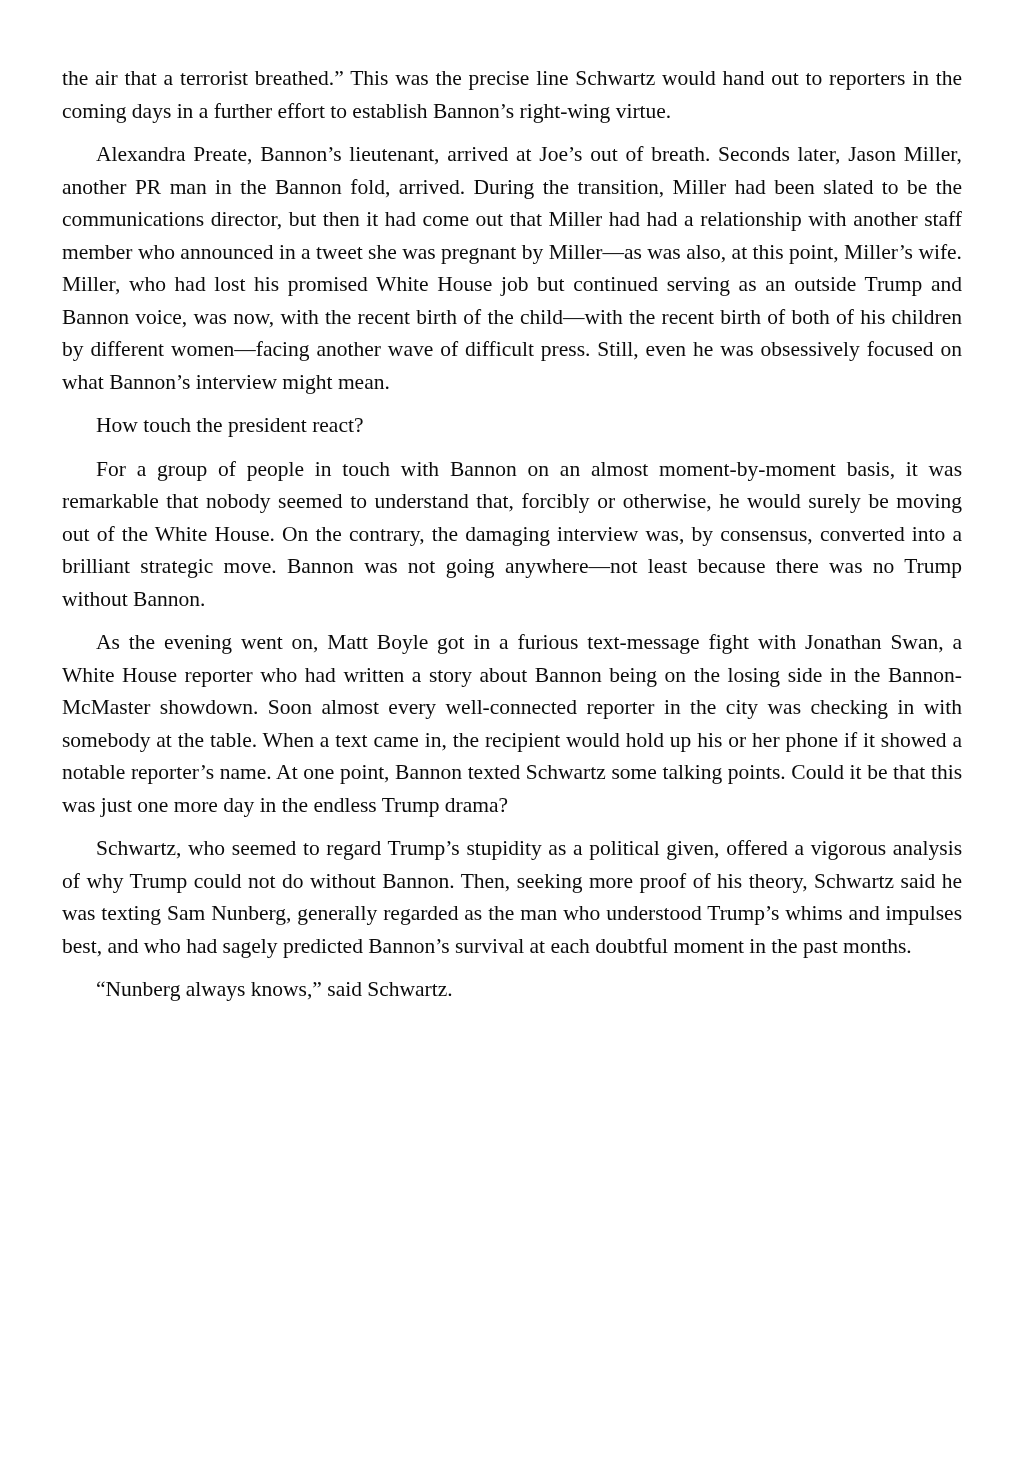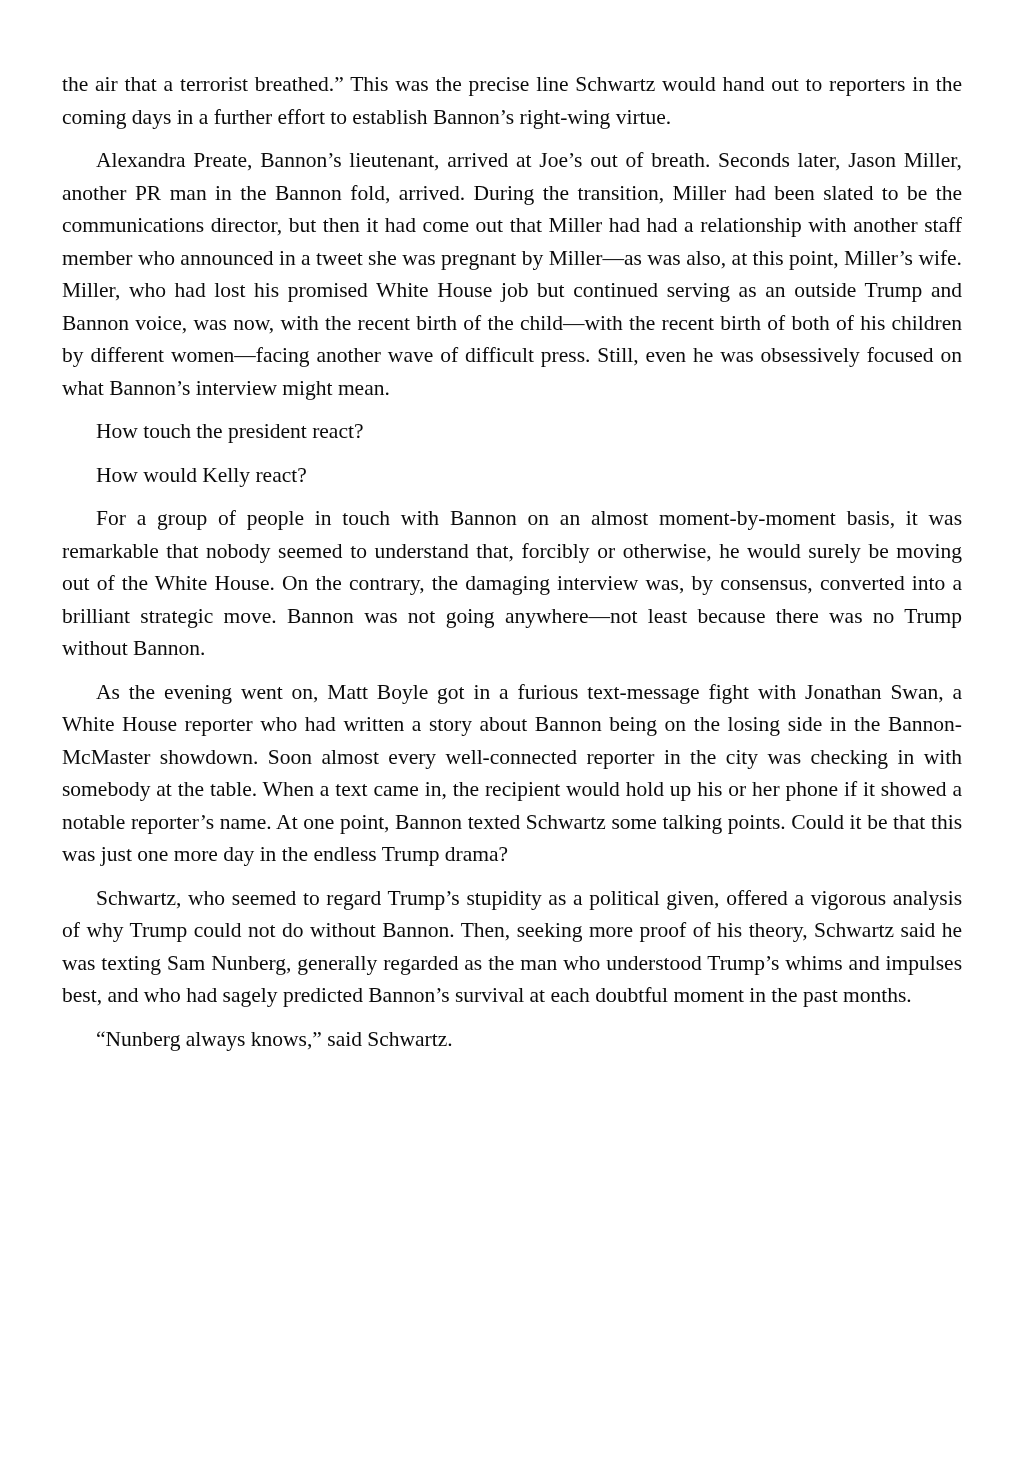--- a/index.html
+++ b/index.html
@@ -17,21 +17,21 @@
     position: absolute;
     left: 62px;
     top: 57px;
     width: 900px;
     font-family: "Liberation Serif", "DejaVu Serif", serif;
     font-size: 21.5px;
     line-height: 32.5px;
     color: #0b0b0b;
   }
   .text-block p {
-    margin: 11px 0 11px 0;
+    margin: 5px 0 11px 0;
     text-align: justify;
     text-indent: 34px;
   }
   .text-block p.continuation {
     text-indent: 0;
   }
   .bates {
     position: absolute;
     top: 1486px;
     right: 17px;
@@ -41,20 +41,19 @@
     color: #1a1a1a;
   }
 </style>
 </head>
 <body>
 
 <div class="text-block">
   <p class="continuation">the air that a terrorist breathed.” This was the precise line Schwartz would hand out to reporters in the coming days in a further effort to establish Bannon’s right-wing virtue.</p>
   <p>Alexandra Preate, Bannon’s lieutenant, arrived at Joe’s out of breath. Seconds later, Jason Miller, another PR man in the Bannon fold, arrived. During the transition, Miller had been slated to be the communications director, but then it had come out that Miller had had a relationship with another staff member who announced in a tweet she was pregnant by Miller—as was also, at this point, Miller’s wife. Miller, who had lost his promised White House job but continued serving as an outside Trump and Bannon voice, was now, with the recent birth of the child—with the recent birth of both of his children by different women—facing another wave of difficult press. Still, even he was obsessively focused on what Bannon’s interview might mean.</p>
   <p>How touch the president react?</p>
-  <p>How would Kelly react?</p>
   <p>For a group of people in touch with Bannon on an almost moment-by-moment basis, it was remarkable that nobody seemed to understand that, forcibly or otherwise, he would surely be moving out of the White House. On the contrary, the damaging interview was, by consensus, converted into a brilliant strategic move. Bannon was not going anywhere—not least because there was no Trump without Bannon.</p>
   <p>As the evening went on, Matt Boyle got in a furious text-message fight with Jonathan Swan, a White House reporter who had written a story about Bannon being on the losing side in the Bannon-McMaster showdown. Soon almost every well-connected reporter in the city was checking in with somebody at the table. When a text came in, the recipient would hold up his or her phone if it showed a notable reporter’s name. At one point, Bannon texted Schwartz some talking points. Could it be that this was just one more day in the endless Trump drama?</p>
   <p>Schwartz, who seemed to regard Trump’s stupidity as a political given, offered a vigorous analysis of why Trump could not do without Bannon. Then, seeking more proof of his theory, Schwartz said he was texting Sam Nunberg, generally regarded as the man who understood Trump’s whims and impulses best, and who had sagely predicted Bannon’s survival at each doubtful moment in the past months.</p>
   <p>“Nunberg always knows,” said Schwartz.</p>
 </div>
 
 <div class="bates">HOUSE_OVERSIGHT_020110</div>
 
 </body></html>

